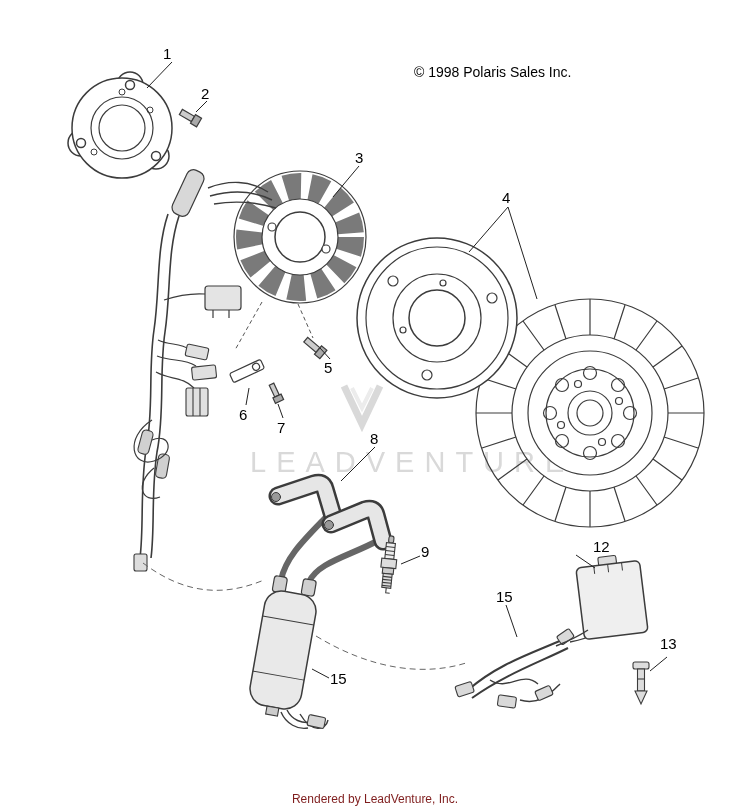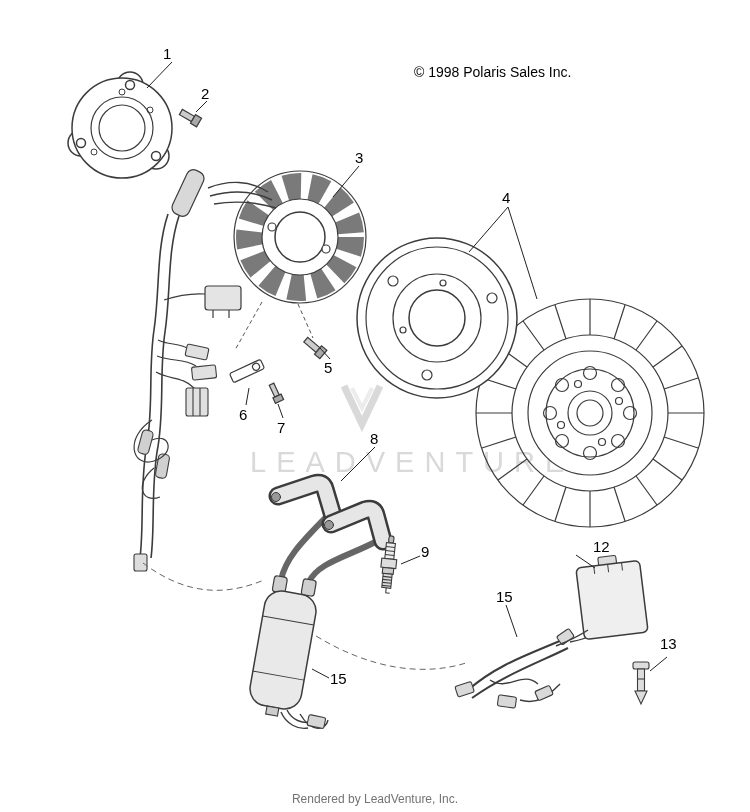--- a/index.html
+++ b/index.html
@@ -1,21 +1,21 @@
 <!DOCTYPE html>
 <html><head>
 <meta charset="utf-8">
 <style>
   html,body{margin:0;padding:0;background:#fff;}
   .page{position:relative;width:750px;height:812px;background:#fff;overflow:hidden;
         font-family:"Liberation Sans",sans-serif;color:#000;}
   .diagram-svg{position:absolute;left:0;top:0;}
   .callout{position:absolute;font-size:15px;line-height:1;color:#000;cursor:pointer;}
   .copyright{position:absolute;left:414px;top:64px;font-size:14px;}
-  .footer{position:absolute;left:0;right:0;bottom:6px;text-align:center;font-size:12px;color:#737373;}
+  .footer{position:absolute;left:0;right:0;bottom:6px;text-align:center;font-size:12px;color:#7f1d1d;}
   .watermark-text{font-family:"Liberation Sans",sans-serif;font-size:29px;letter-spacing:10px;fill:#d9d9d9;}
 </style>
 </head>
 <body>
 
 <div class="page">
 
   <svg class="diagram-svg" width="750" height="812" viewBox="0 0 750 812">
 
     <g>

